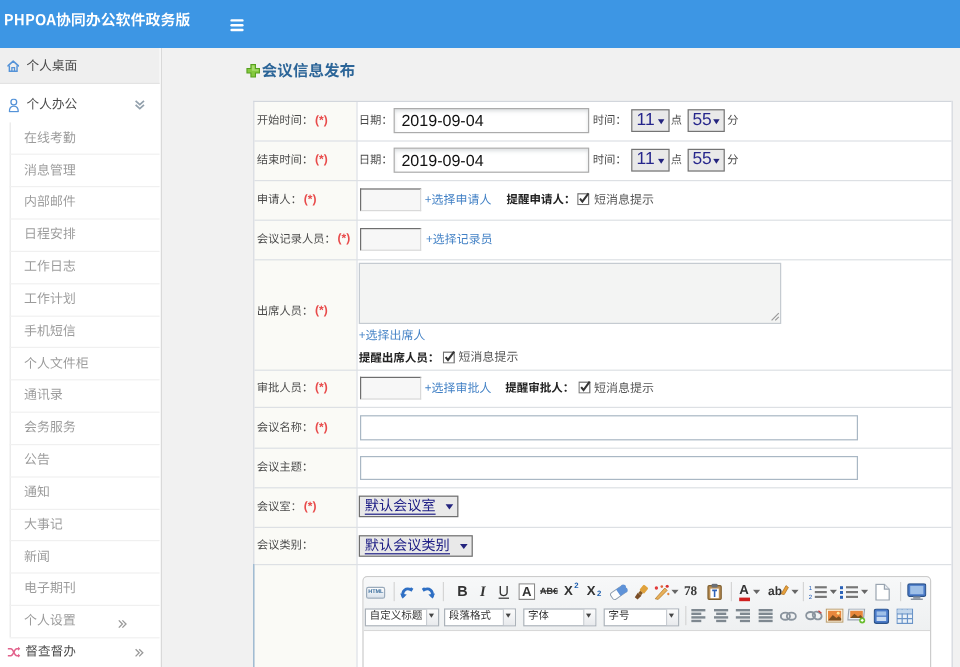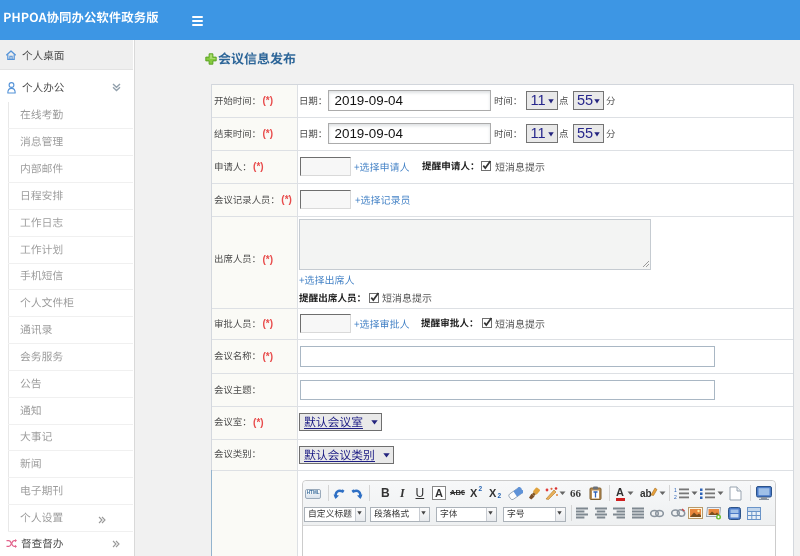--- a/index.html
+++ b/index.html
@@ -334,21 +334,21 @@
 <svg style="position:absolute;left:544px;top:486.5px" width="14" height="13" viewBox="0 0 14 13">
     <path d="M2 12 L10 3 L12 5 L4.5 12.5 Z" fill="#E8B05A" stroke="#B07828" stroke-width="0.6"></path>
     <circle cx="3" cy="3" r="1.4" fill="#E23B3B"></circle>
     <circle cx="7.5" cy="1.8" r="1.1" fill="#E2633B"></circle>
     <circle cx="12" cy="1.5" r="1.3" fill="#D83030"></circle>
     <circle cx="13" cy="8" r="1" fill="#E2833B"></circle>
   </svg>
 <svg style="position:absolute;left:559px;top:490.5px" width="7" height="5" viewBox="0 0 7 5">
     <path d="M0.5 0.5 L3.5 4 L6.5 0.5 Z" fill="#666"></path>
   </svg>
-<div style="position:absolute;left:570px;top:486.0px;height:14px;line-height:14px;font-family:'Liberation Serif',sans-serif;font-size:11px;font-weight:bold;color:#3B3B3B;">66</div>
+<div style="position:absolute;left:570px;top:486.0px;height:14px;line-height:14px;font-family:'Liberation Serif',sans-serif;font-size:11px;font-weight:bold;color:#3B3B3B;">78</div>
 <svg style="position:absolute;left:589px;top:486.0px" width="13" height="14" viewBox="0 0 13 14">
     <rect x="1" y="2" width="11" height="11.5" rx="1" fill="#B98E55" stroke="#7E5E2E"></rect>
     <rect x="3" y="4.5" width="7" height="8" fill="#fff"></rect>
     <rect x="4" y="0.5" width="5" height="3" rx="1" fill="#6A7078"></rect>
     <path d="M4.5 6 H8.5 M6.5 6 V11.5" stroke="#2E62B8" stroke-width="1.3" fill="none"></path>
   </svg>
 <div style="position:absolute;left:609px;top:485px;width:1px;height:16px;background:#D5D5D5"></div>
 <div style="position:absolute;left:616px;top:484.5px;height:14px;line-height:14px;font-family:'Liberation Sans',sans-serif;font-size:11px;font-weight:bold;color:#333;">A</div>
 <div style="position:absolute;left:615.5px;top:498px;width:9px;height:3px;background:#D02020"></div>
 <svg style="position:absolute;left:627px;top:490.5px" width="7" height="5" viewBox="0 0 7 5">

